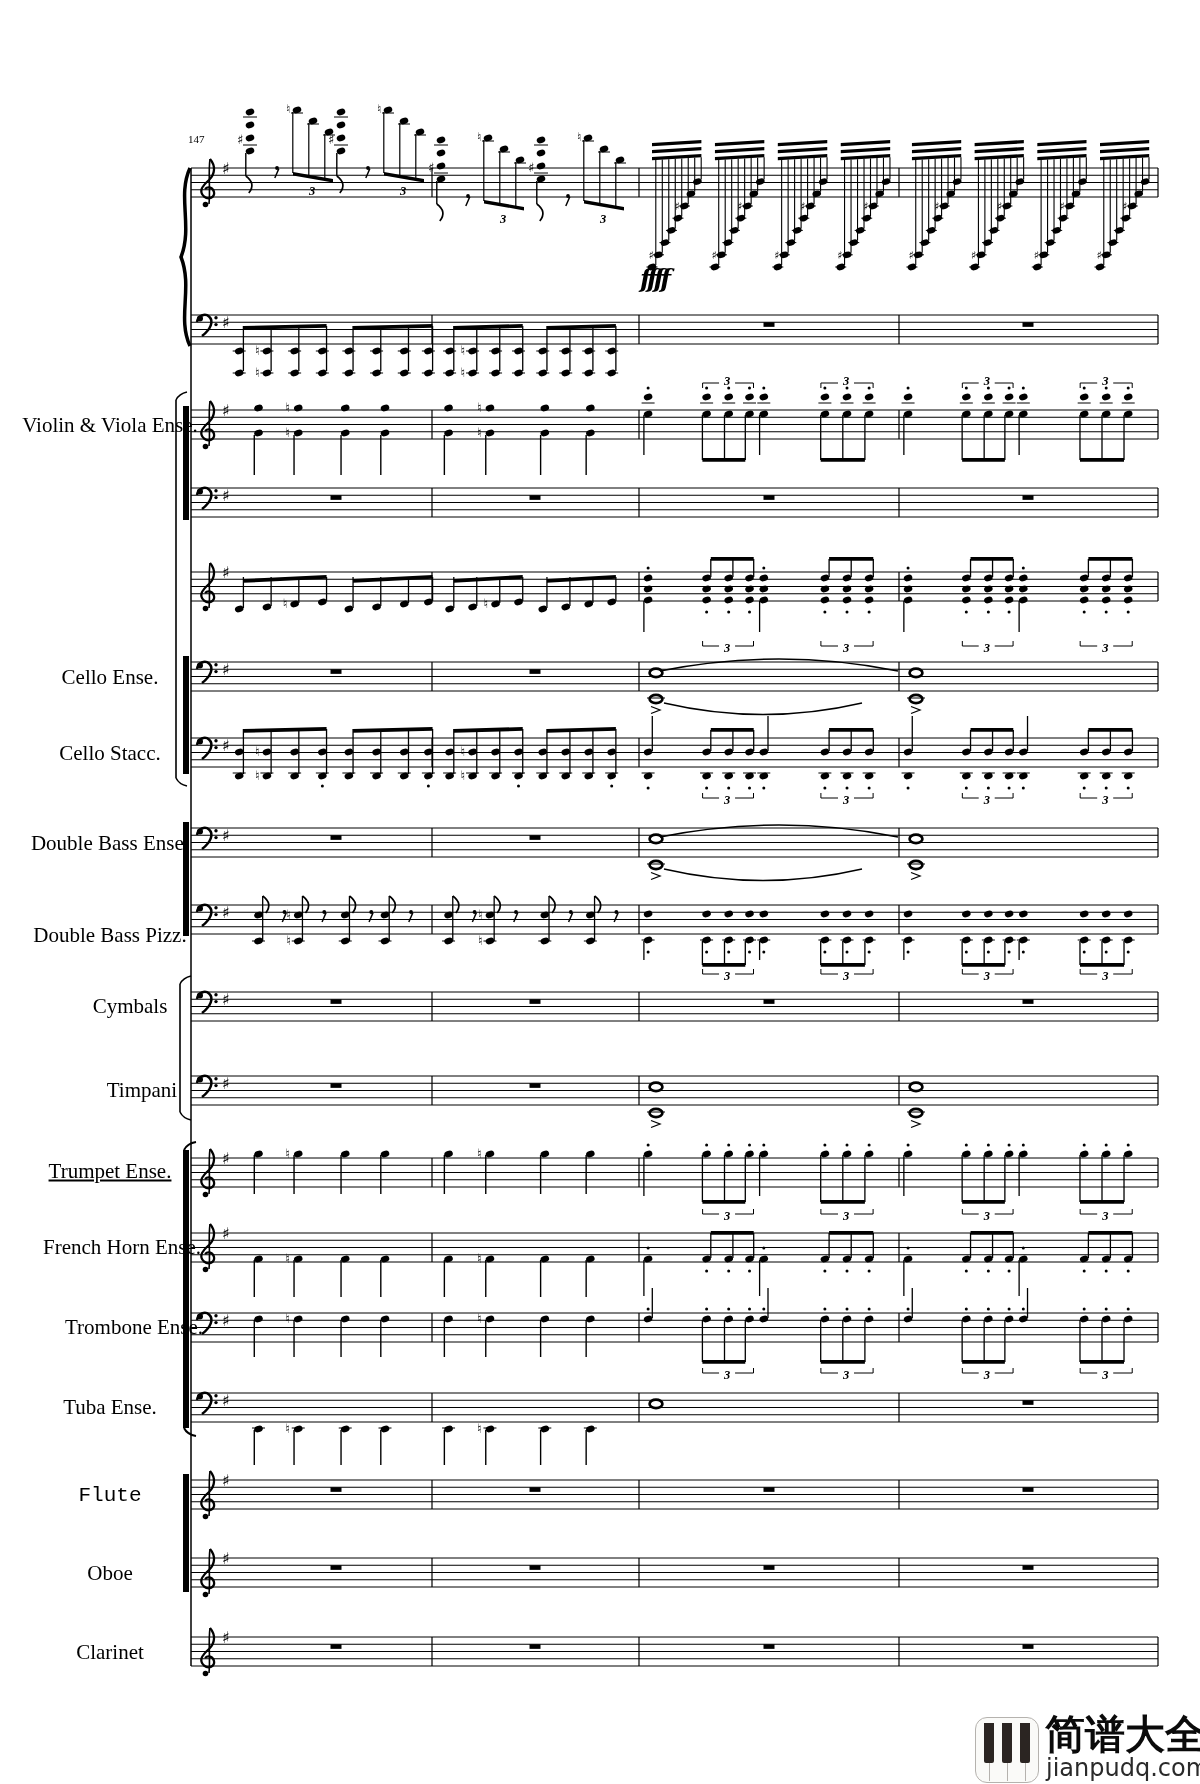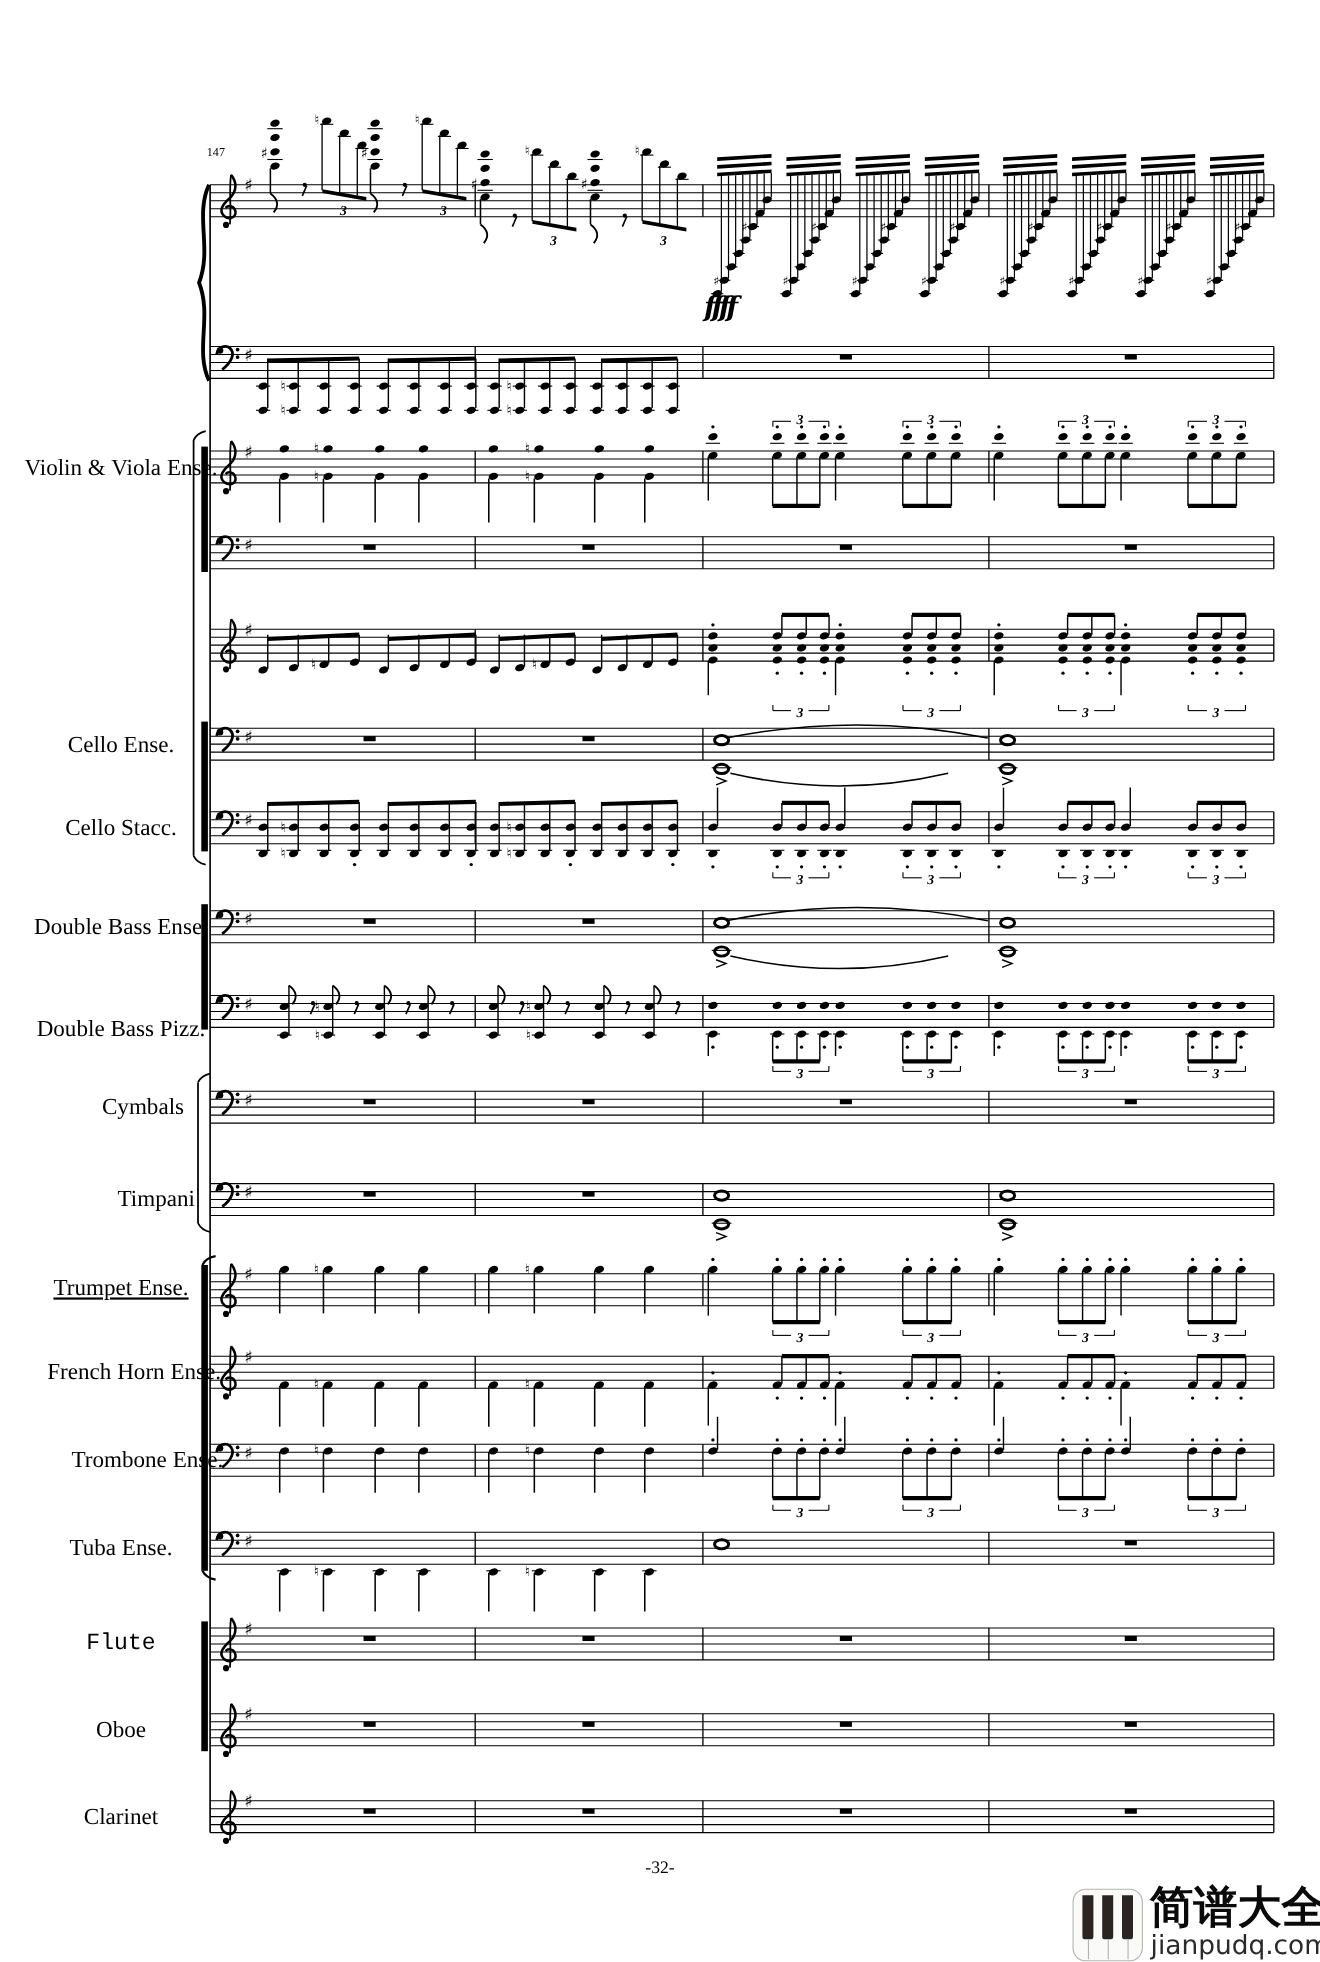--- a/index.html
+++ b/index.html
@@ -1690,21 +1690,20 @@
       <div class="staff-label" style="top: 1407px;">Tuba Ense.</div>
       <div class="staff-label" style="top: 1495px; font-family: Liberation Mono, monospace;">Flute</div>
       <div class="staff-label" style="top: 1573px;">Oboe</div>
       <div class="staff-label" style="top: 1652px;">Clarinet</div>
     </div>
 
   <div id="measure-number">147</div>
 
   <div id="dynamic-ffff">ffff</div>
 
-  <div id="page-number">-32-</div>
 
   <div class="watermark">
     <div class="wm-icon">
       <span class="wm-key k1"></span>
       <span class="wm-key k2"></span>
       <span class="wm-key k3"></span>
       <span class="wm-sep s1"></span>
       <span class="wm-sep s2"></span>
       <span class="wm-sep s3"></span>
     </div>

